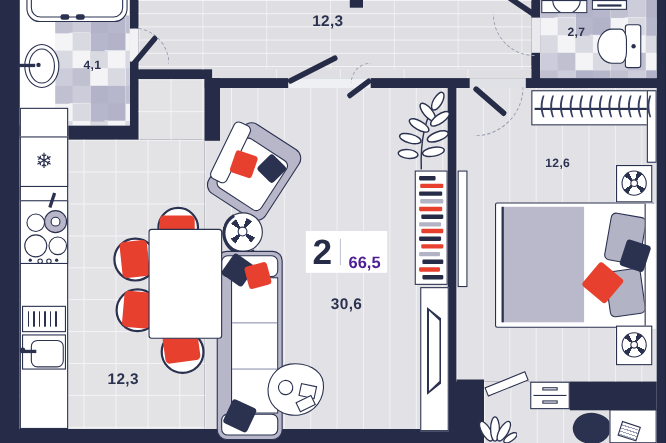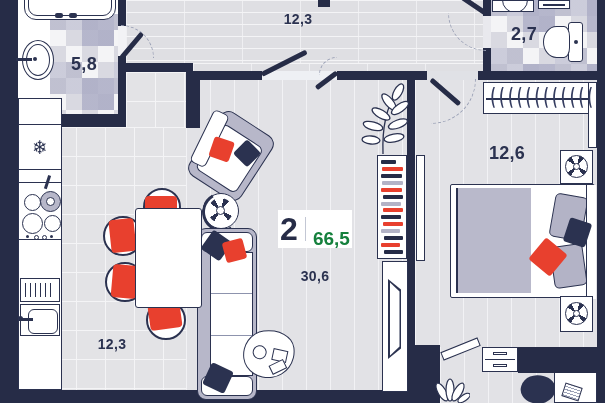--- a/index.html
+++ b/index.html
@@ -16,39 +16,39 @@
     background-size:100% 12px,58px 100%;}
   .grid{background:#e3e3e6;
     background-image:linear-gradient(#f4f4f6 1px,transparent 1px),linear-gradient(90deg,#f4f4f6 1px,transparent 1px);
     background-size:29px 29px;}
   .checker{background:
     conic-gradient(rgba(171,172,196,.85) 25%,transparent 0 100%) 0 0/64px 64px,
     conic-gradient(rgba(171,172,196,.55) 25%,transparent 0 100%) 32px 48px/64px 64px,
     repeating-conic-gradient(#f4f4f6 0 25%,#d9d9e1 0 50%);
     background-size:64px 64px,64px 64px,32px 32px;}
   .furn{position:absolute;background:#fff;border:1.5px solid #2b3250;z-index:5;box-sizing:border-box;}
-  .lbl{position:absolute;z-index:10;color:#2b3250;font-weight:600;font-size:18px;
+  .lbl{position:absolute;z-index:10;color:#2b3250;font-weight:600;font-size:11px;
        text-align:center;letter-spacing:.3px;}
   .leaf{position:absolute;background:#262c47;z-index:8;border-radius:2px;}
   .arc{position:absolute;border:1.2px dashed #9aa0b5;border-radius:50%;z-index:7;box-sizing:border-box;}
   .pillow{position:absolute;z-index:6;border-radius:3px;}
   .navy{background:#2b3250;}
   .red{background:#e8402e;}
   .lav{background:#b7b7c9;}
   .circ{border-radius:50%;}
   .fanblades{position:absolute;border-radius:50%;
     background:conic-gradient(from 15deg,#2b3250 0 28deg,transparent 28deg 100deg,
       #2b3250 100deg 128deg,transparent 128deg 195deg,#2b3250 195deg 223deg,
       transparent 223deg 290deg,#2b3250 290deg 318deg,transparent 318deg);}
   .book{height:4px;border-radius:1px;flex:none;}
   #badge{position:absolute;left:278px;top:210px;width:74px;height:38px;background:#fff;
     z-index:11;display:flex;align-items:center;justify-content:center;gap:7px;}
   #badge .num{font-size:32px;font-weight:800;color:#262c47;line-height:1;}
   #badge .sep{width:1px;height:24px;background:#c3c7d4;}
-  #badge .ar{font-size:19px;font-weight:600;color:#15803d;margin-top:20px;}
+  #badge .ar{font-size:15px;font-weight:600;color:#4c1d95;margin-top:20px;}
   .hangers{position:absolute;z-index:6;color:#353d60;font-family:"DejaVu Sans Mono",monospace;
     font-size:13px;font-weight:bold;letter-spacing:1px;transform:scaleY(1.7);transform-origin:center;
     white-space:nowrap;}
   .seam{position:absolute;background:#8d93ad;z-index:6;}
 </style>
 </head>
 <body>
 
 <div id="stage">
 
@@ -239,21 +239,21 @@
   <div class="leaf" style="left:121px;top:56px;width:33px;height:5px;transform:rotate(-50deg);transform-origin:left center;"></div>
   <div class="arc" style="left:88px;top:25px;width:66px;height:66px;clip-path:polygon(50% 50%,100% 50%,100% 0,50% 0);"></div>
   <div class="leaf" style="left:262px;top:72px;width:50px;height:5px;transform:rotate(-27deg);transform-origin:left center;"></div>
   <div class="leaf" style="left:311px;top:70px;width:26px;height:5px;transform:rotate(-37deg);transform-origin:right center;"></div>
   <div class="arc" style="left:319px;top:57px;width:36px;height:36px;clip-path:polygon(50% 50%,0 50%,0 0,50% 0);"></div>
   <div class="leaf" style="left:450px;top:11px;width:36px;height:5px;transform:rotate(34deg);transform-origin:right center;"></div>
   <div class="arc" style="left:448px;top:-25px;width:76px;height:76px;clip-path:polygon(50% 50%,0 50%,0 100%,50% 100%);"></div>
   <div class="leaf" style="left:431px;top:77px;width:38px;height:5px;transform:rotate(41deg);transform-origin:left center;"></div>
   <div class="arc" style="left:386px;top:34px;width:90px;height:90px;clip-path:polygon(50% 50%,100% 50%,100% 100%,50% 100%);"></div>
 
-  <div class="lbl" style="left:64px;top:54px;width:40px;">5,8</div>
+  <div class="lbl" style="left:64px;top:54px;width:40px;">4,1</div>
   <div class="lbl" style="left:276px;top:11px;width:44px;font-size:14px;">12,3</div>
   <div class="lbl" style="left:504px;top:24px;width:40px;">2,7</div>
   <div class="lbl" style="left:487px;top:143px;width:40px;">12,6</div>
   <div class="lbl" style="left:293px;top:268px;width:44px;font-size:14px;">30,6</div>
   <div class="lbl" style="left:90px;top:336px;width:44px;font-size:14px;">12,3</div>
 
   <div id="badge">
     <span class="num">2</span>
     <span class="sep"></span>
     <span class="ar">66,5</span>

